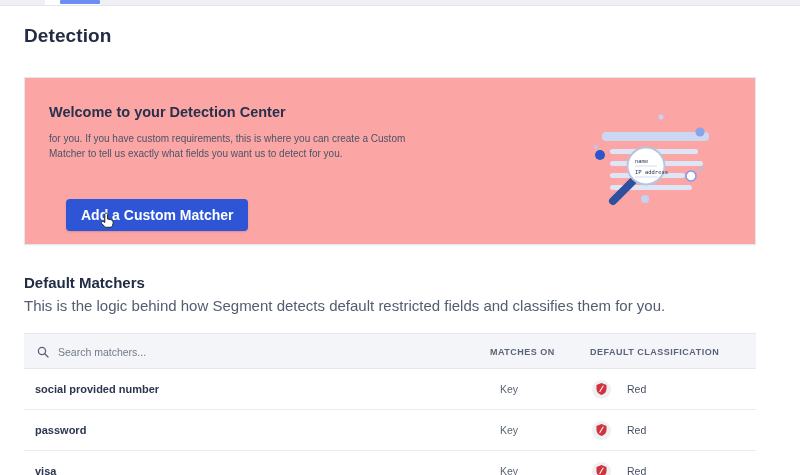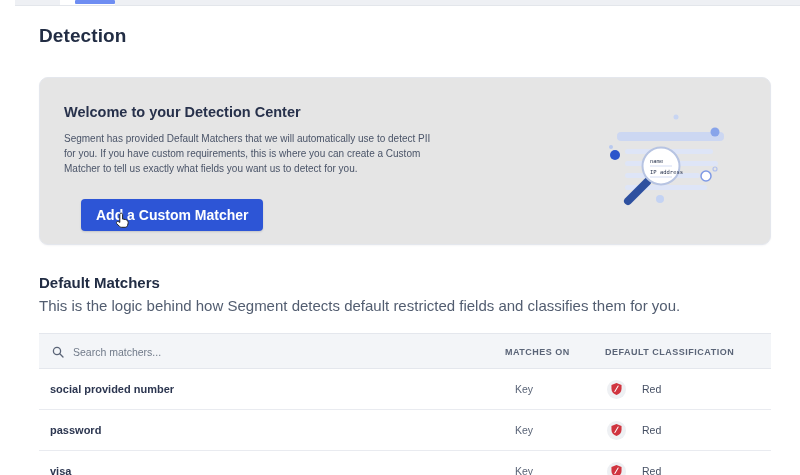--- a/index.html
+++ b/index.html
@@ -2,32 +2,32 @@
 <html><head>
 <meta charset="utf-8">
 <style>
   html,body{margin:0;padding:0;}
   body{
     width:800px;height:475px;overflow:hidden;position:relative;
     background:#ffffff;
     font-family:"Liberation Sans", sans-serif;
     -webkit-font-smoothing:antialiased;
   }
-  .stage{position:absolute;inset:0;margin-left:15px;}
+  .stage{position:absolute;inset:0;}
 
   
   .tabstrip{position:absolute;top:0;left:0;width:800px;height:5px;background:#eef0f4;border-bottom:1px solid #e3e6eb;}
   .tabstrip .active-tab{position:absolute;top:0;left:45px;width:55px;height:5px;background:#ffffff;}
   .tabstrip .underline{position:absolute;top:0;left:60px;width:40px;height:4px;background:#6e8df2;border-radius:1px;}
 
   .page-title{position:absolute;left:24px;top:25px;font-size:19px;font-weight:700;color:#222d44;letter-spacing:.1px;}
 
   
-  .card{position:absolute;left:24px;top:77px;width:730px;height:166px;background:#e5e5e5;
-        border:1px solid #e4e7ed;border-radius:9px;box-shadow:0 1px 2px rgba(16,24,40,.04);}
+  .card{position:absolute;left:24px;top:77px;width:730px;height:166px;background:#fca5a5;
+        border:1px solid #e4e7ed;border-radius:0;box-shadow:0 1px 2px rgba(16,24,40,.04);}
   .card-title{position:absolute;left:24px;top:26px;font-size:14.5px;font-weight:700;color:#27314b;}
   .card-body{position:absolute;left:24px;top:53px;width:400px;font-size:10px;line-height:15px;color:#4a5468;}
   .add-btn{position:absolute;left:41px;top:121px;background:#2d55d6;color:#fff;border:none;border-radius:4px;
            font-family:"Liberation Sans", sans-serif;font-size:14px;font-weight:600;
            padding:8px 15px;cursor:pointer;box-shadow:0 1px 2px rgba(16,24,40,.15);}
   .cursor-icon{position:absolute;left:76px;top:134px;width:15px;height:17px;pointer-events:none;}
 
   .illustration{position:absolute;left:558px;top:6px;width:170px;height:150px;}
   .illu-mono{font-family:"DejaVu Sans Mono", monospace;font-size:5.5px;fill:#2a3550;}
 
@@ -65,21 +65,20 @@
   <div class="tabstrip">
     <div class="active-tab"></div>
     <div class="underline"></div>
   </div>
 
   <div class="page-title">Detection</div>
 
   <div class="card">
     <div class="card-title">Welcome to your Detection Center</div>
     <div class="card-body">
-      <div>Segment has provided Default Matchers that we will automatically use to detect PII</div>
       <div>for you. If you have custom requirements, this is where you can create a Custom</div>
       <div>Matcher to tell us exactly what fields you want us to detect for you.</div>
     </div>
     <button class="add-btn">Add a Custom Matcher</button>
 
     <svg class="cursor-icon" viewBox="0 0 15 17">
       <path d="M5.2 1.2 c.8 0 1.4.6 1.4 1.5 v4.4 l1 .1 c2.8.3 4.6 1.1 4.6 3.2 0 .9-.3 2-.7 3.1 -.4 1.2-1.1 1.8-2.4 1.8 h-3.6 c-.7 0-1.5-.3-2-.9 l-2.7-2.7 c-.5-.5-.5-1.4 0-1.9 .4-.4 1.1-.5 1.6-.2 l1.4.8 v-7.7 c0-.9.6-1.5 1.4-1.5 z" fill="#ffffff" stroke="#222222" stroke-width="1"></path>
     </svg>
 
     <svg class="illustration" viewBox="0 0 170 130">

